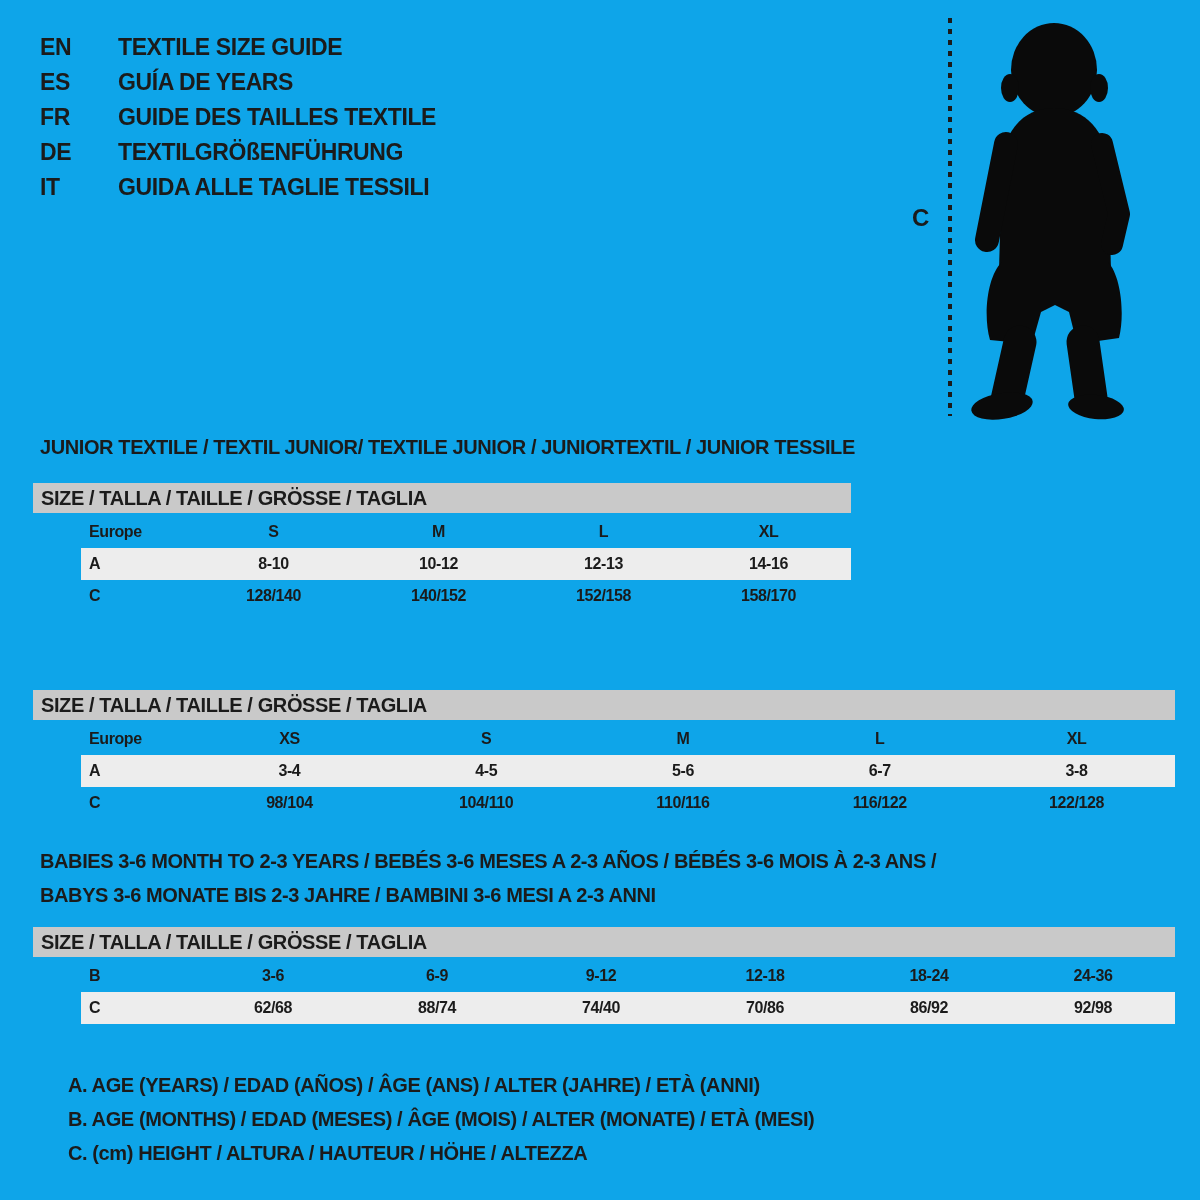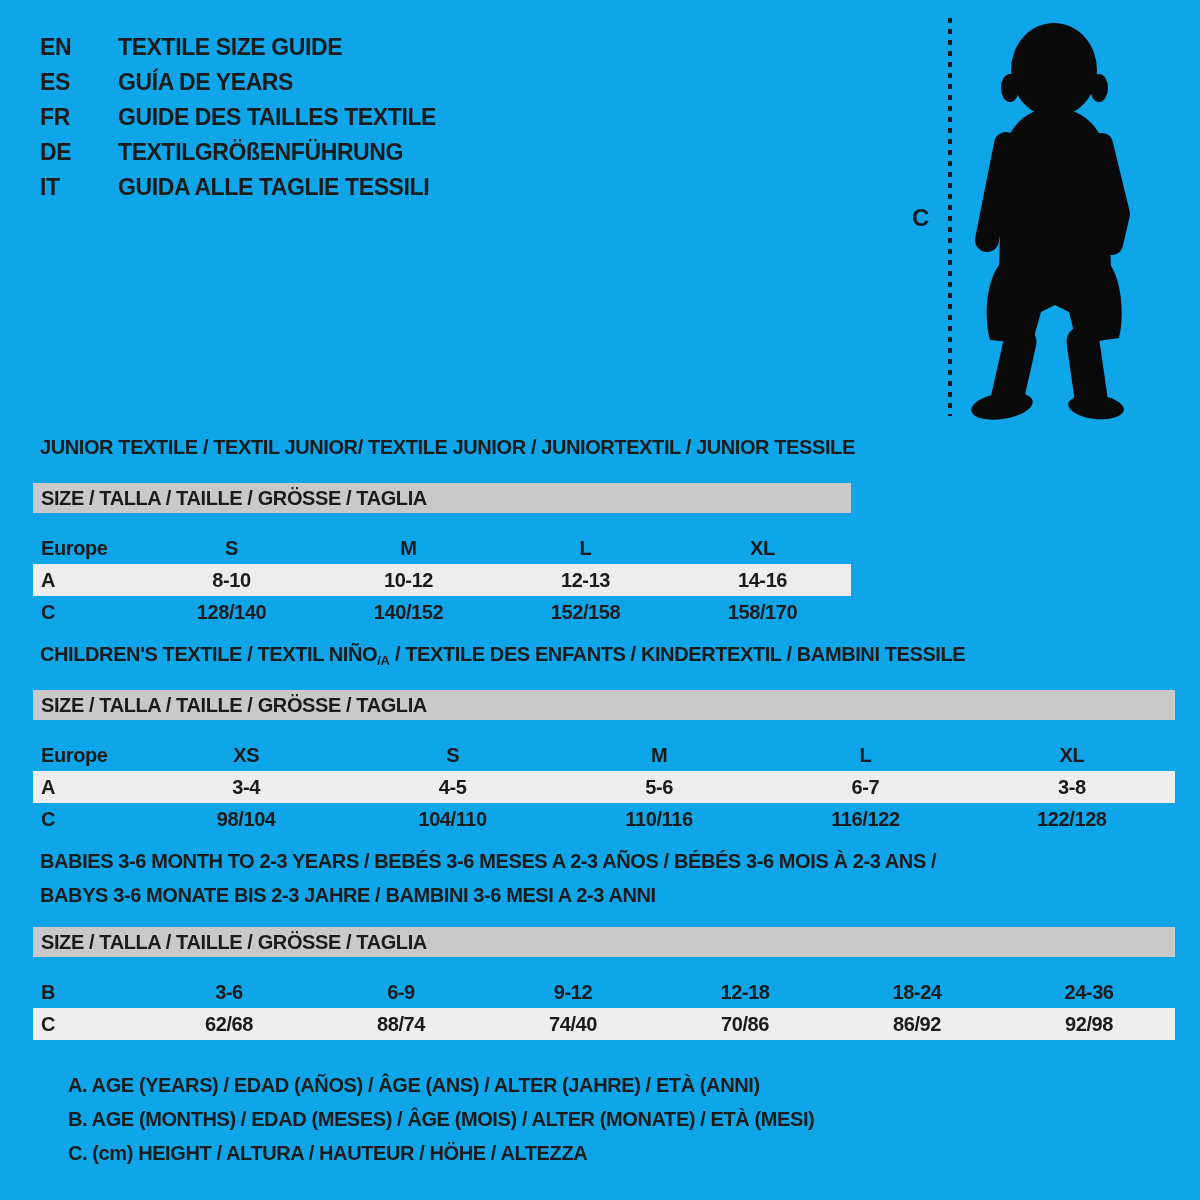--- a/index.html
+++ b/index.html
@@ -36,23 +36,23 @@
   }
   .silhouette{position:absolute;left:72px;top:12px;}
 
   
   .section-title{position:absolute;left:40px;font-size:20px;white-space:nowrap;}
   .sub-small{font-size:13px;position:relative;top:4px;letter-spacing:-0.2px;}
 
   .size-table{position:absolute;left:33px;}
   .size-table .thead{
     height:30px;line-height:30px;background:var(--header-bar);
-    padding-left:8px;font-size:20px;margin-bottom:19px;
-  }
-  .trow{display:flex;height:32px;line-height:32px;font-size:20px;}
+    padding-left:8px;font-size:20px;margin-bottom:3px;
+  }
+  .trow{display:flex;height:32px;line-height:32px;font-size:16px;margin-left:48px;}
   .trow.shaded{background:var(--row-shade);}
   .row-label{flex:0 0 110px;padding-left:8px;}
   .cell{flex:1;text-align:center;}
 
   .t-junior{top:483px;width:818px;}
   .t-children{top:690px;width:1142px;}
   .t-babies{top:927px;width:1142px;}
 
   .title-junior{top:436px;}
   .title-children{top:643px;}
@@ -130,21 +130,20 @@
     </div>
     <div class="trow">
       <span class="row-label">C</span>
       <span class="cell">128/140</span>
       <span class="cell">140/152</span>
       <span class="cell">152/158</span>
       <span class="cell">158/170</span>
     </div>
   </div>
 
-  <h2 class="section-title title-children"><span>CHILDREN'S TEXTILE / TEXTIL NIÑO</span><span class="sub-small">/A</span><span> / TEXTILE DES ENFANTS / KINDERTEXTIL / BAMBINI TESSILE</span></h2>
   <div class="size-table t-children">
     <div class="thead">SIZE / TALLA / TAILLE / GRÖSSE / TAGLIA</div>
     <div class="trow">
       <span class="row-label">Europe</span>
       <span class="cell">XS</span>
       <span class="cell">S</span>
       <span class="cell">M</span>
       <span class="cell">L</span>
       <span class="cell">XL</span>
     </div>

